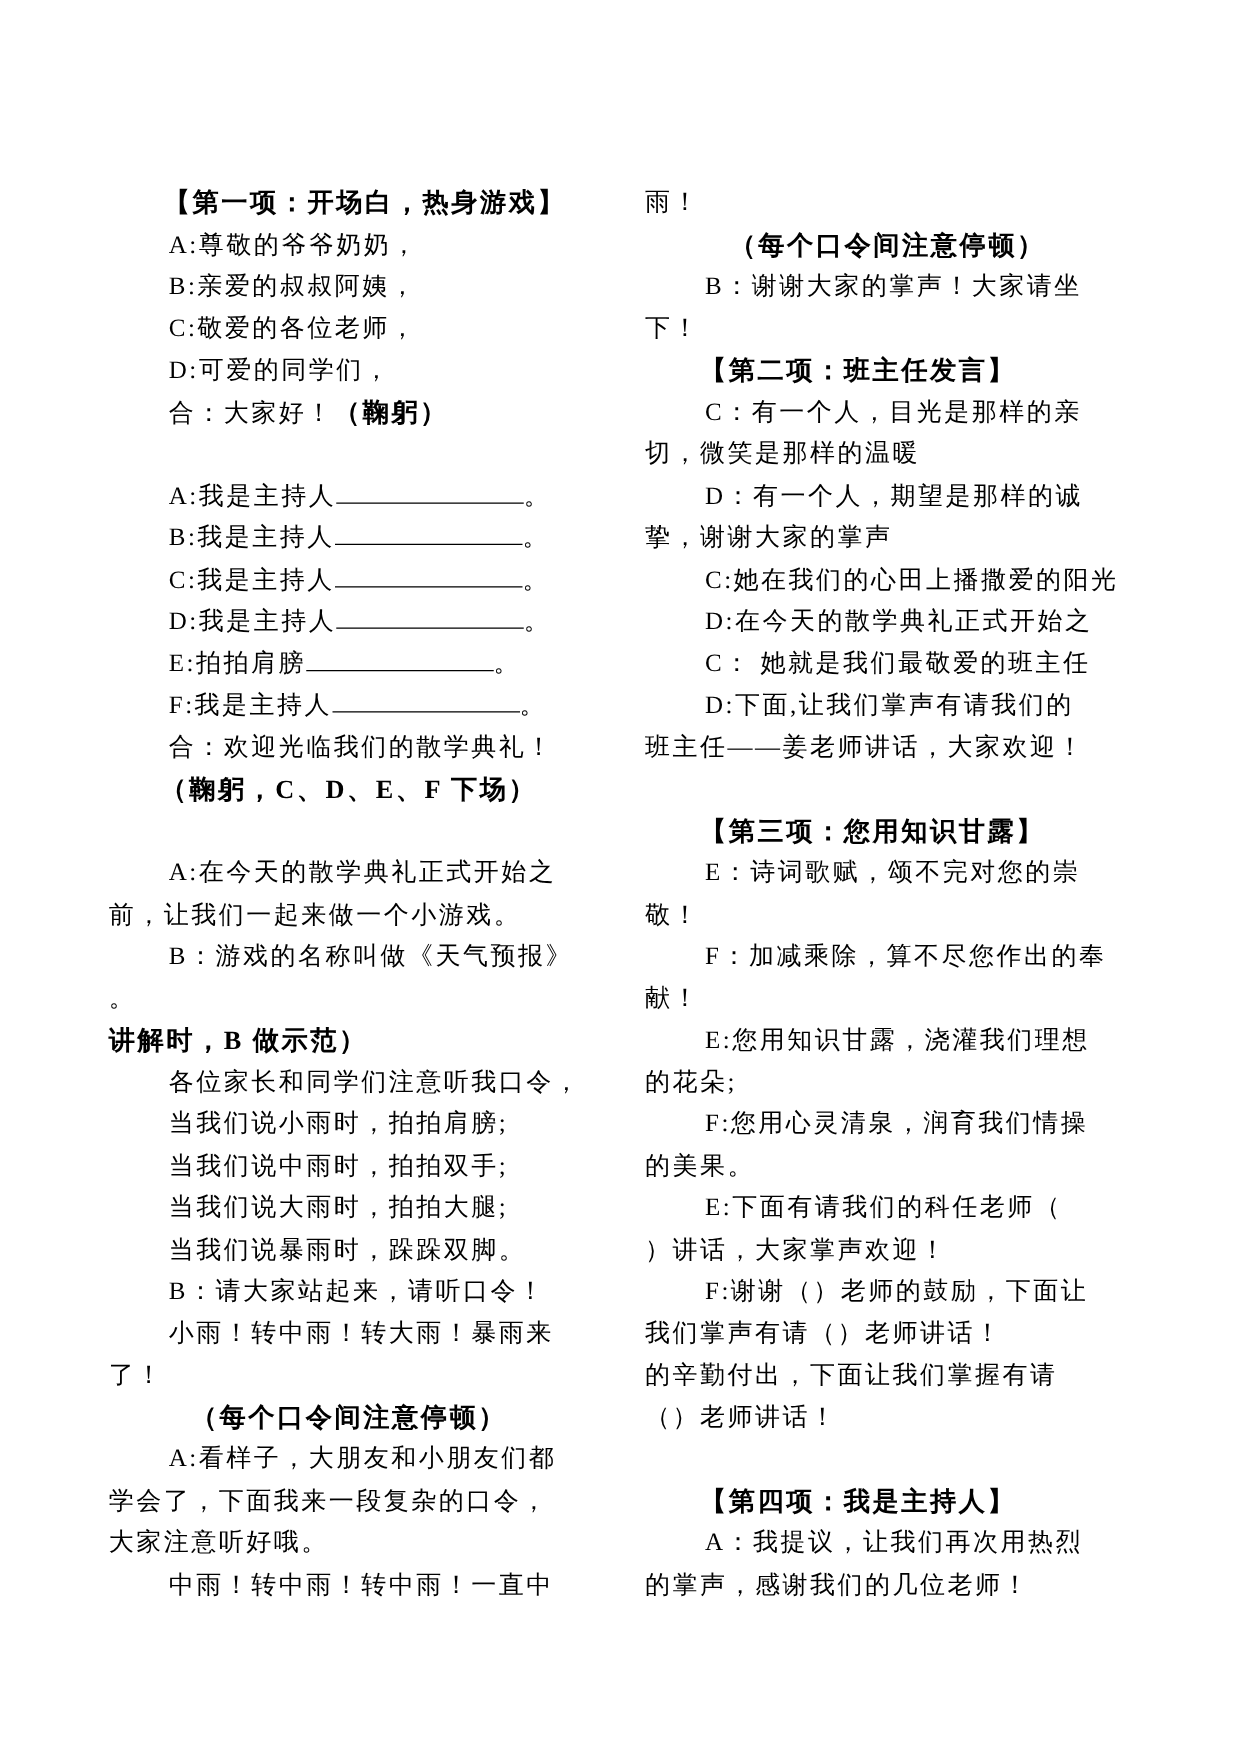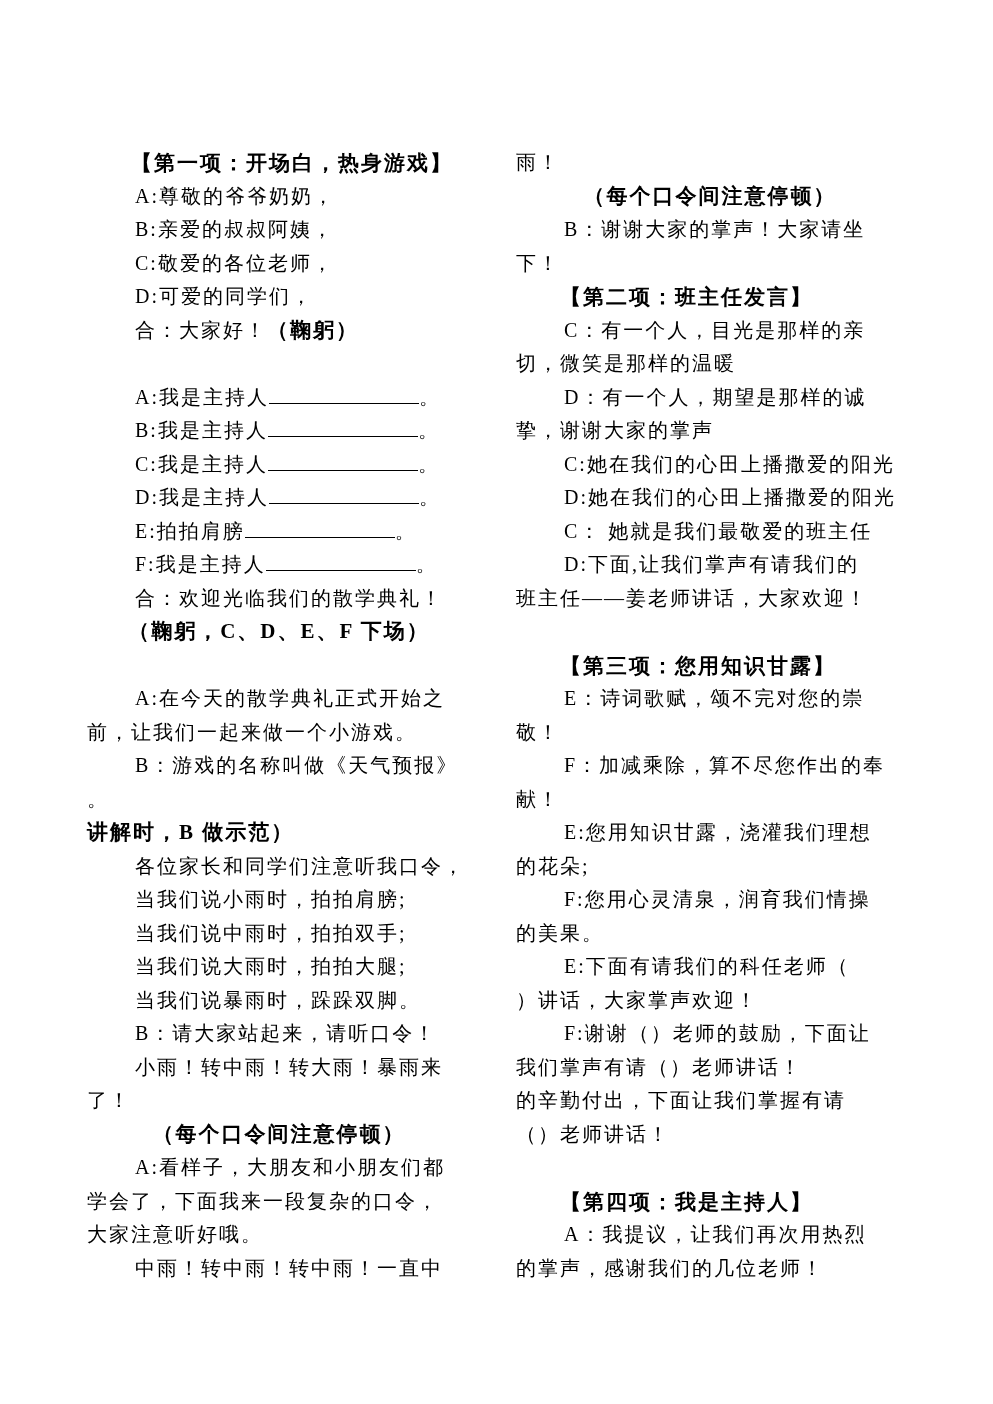--- a/index.html
+++ b/index.html
@@ -96,21 +96,21 @@
       <div class="line flush"><span>雨！</span></div>
       <div class="line center"><span class="b">（每个口令间注意停顿）</span></div>
       <div class="line indent"><span>B：谢谢大家的掌声！大家请坐</span></div>
       <div class="line flush"><span>下！</span></div>
       <div class="line heading"><span class="b">【第二项：班主任发言】</span></div>
       <div class="line indent"><span>C：有一个人，目光是那样的亲</span></div>
       <div class="line flush"><span>切，微笑是那样的温暖</span></div>
       <div class="line indent"><span>D：有一个人，期望是那样的诚</span></div>
       <div class="line flush"><span>挚，谢谢大家的掌声</span></div>
       <div class="line indent"><span>C:她在我们的心田上播撒爱的阳光</span></div>
-      <div class="line indent"><span>D:她在我们的心田上播撒爱的阳光</span></div>
+      <div class="line indent"><span>D:在今天的散学典礼正式开始之</span></div>
       <div class="line indent"><span>C： 她就是我们最敬爱的班主任</span></div>
       <div class="line indent"><span>D:下面,让我们掌声有请我们的</span></div>
       <div class="line flush"><span>班主任——姜老师讲话，大家欢迎！</span></div>
       <div class="line blank">&nbsp;</div>
       <div class="line heading"><span class="b">【第三项：您用知识甘露】</span></div>
       <div class="line indent"><span>E：诗词歌赋，颂不完对您的崇</span></div>
       <div class="line flush"><span>敬！</span></div>
       <div class="line indent"><span>F：加减乘除，算不尽您作出的奉</span></div>
       <div class="line flush"><span>献！</span></div>
       <div class="line indent"><span>E:您用知识甘露，浇灌我们理想</span></div>

